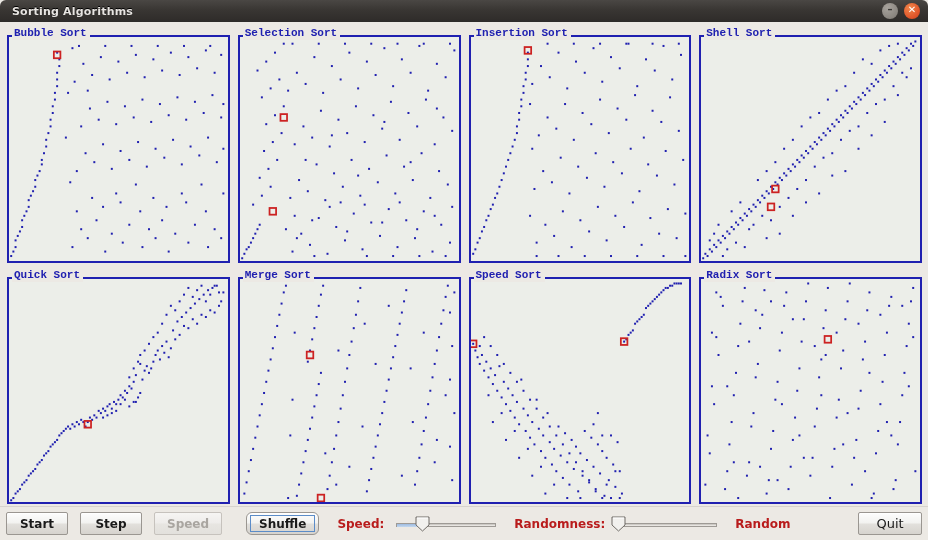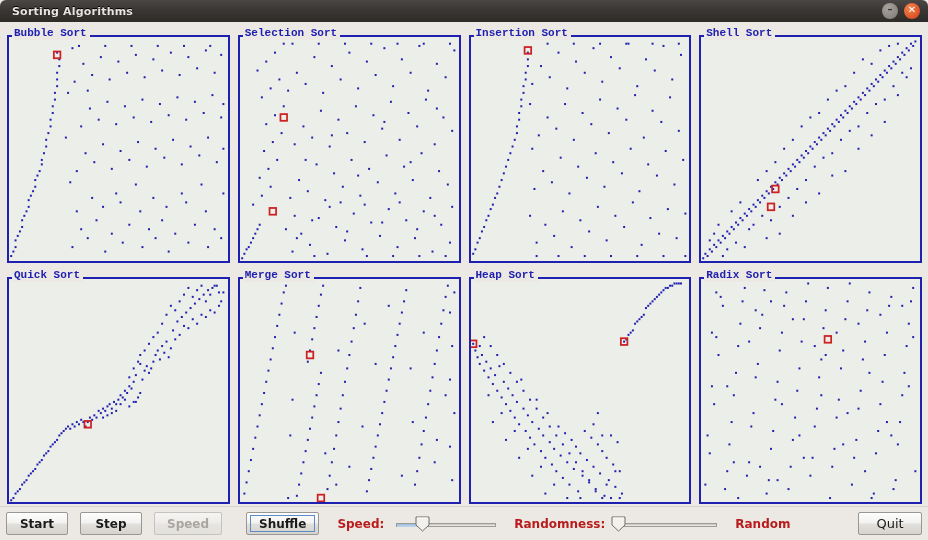--- a/index.html
+++ b/index.html
@@ -119,20 +119,21 @@
   }
   .btn.disabled{
     color:#a9a5a0;
     background:linear-gradient(to bottom,#f6f5f3 0%,#eeecea 48%,#e7e5e1 52%,#e2e0dc 100%);
     border-color:#c6c2bd;
     box-shadow:none;
     cursor:default;
   }
   .btn.focused{
     position:relative;
+    border-radius:6px;
   }
   .btn.focused .focusring{
     position:absolute;left:3px;right:3px;top:2px;bottom:2px;
     border:1px solid #5b8cc8;
     box-sizing:border-box;
     pointer-events:none;
   }
   .btn.shuffle{margin-left:12px;margin-right:14px;}
   .tb-label{
     font-size:12px;font-weight:bold;color:#b91c1c;
@@ -1031,21 +1032,21 @@
               <rect x="56.55" y="19.55" width="0.9" height="0.9" fill="#2020b0"></rect>
               <rect x="78.55" y="63.55" width="0.9" height="0.9" fill="#2020b0"></rect>
               <rect x="88.55" y="81.55" width="0.9" height="0.9" fill="#2020b0"></rect>
               <rect x="30.50" y="32.50" width="3" height="3" fill="none" stroke="#cc2222" stroke-width="0.8"></rect>
               <rect x="35.50" y="96.50" width="3" height="3" fill="none" stroke="#cc2222" stroke-width="0.8"></rect>
             </svg>
           </div>
         </div>
         <div class="panel">
           <div class="border"></div>
-          <div class="ptitle">Heap Sort</div>
+          <div class="ptitle">Speed Sort</div>
           <div class="plot">
             <svg viewBox="0 0 100 100" preserveAspectRatio="none">
               <rect x="69.55" y="27.55" width="0.9" height="0.9" fill="#2020b0"></rect>
               <rect x="71.55" y="24.55" width="0.9" height="0.9" fill="#2020b0"></rect>
               <rect x="73.55" y="22.55" width="0.9" height="0.9" fill="#2020b0"></rect>
               <rect x="74.55" y="19.55" width="0.9" height="0.9" fill="#2020b0"></rect>
               <rect x="76.55" y="17.55" width="0.9" height="0.9" fill="#2020b0"></rect>
               <rect x="78.55" y="15.55" width="0.9" height="0.9" fill="#2020b0"></rect>
               <rect x="79.55" y="12.55" width="0.9" height="0.9" fill="#2020b0"></rect>
               <rect x="81.55" y="10.55" width="0.9" height="0.9" fill="#2020b0"></rect>

